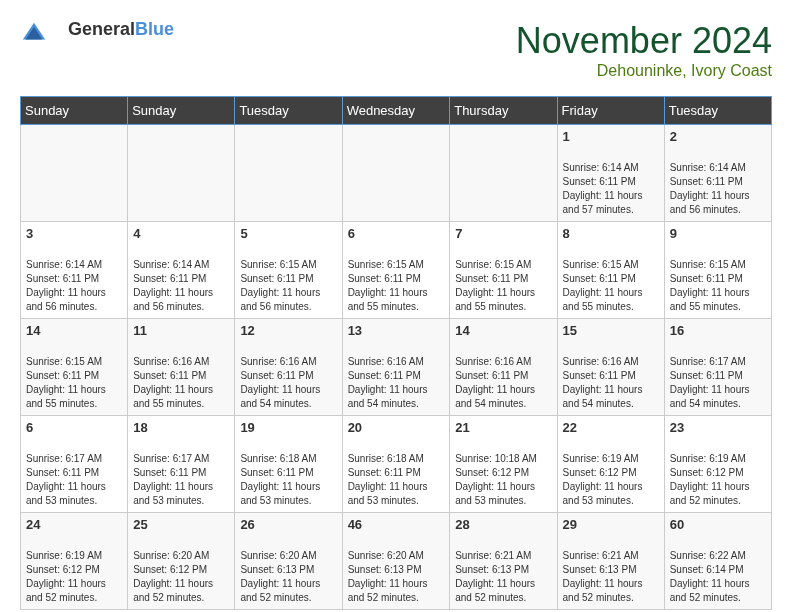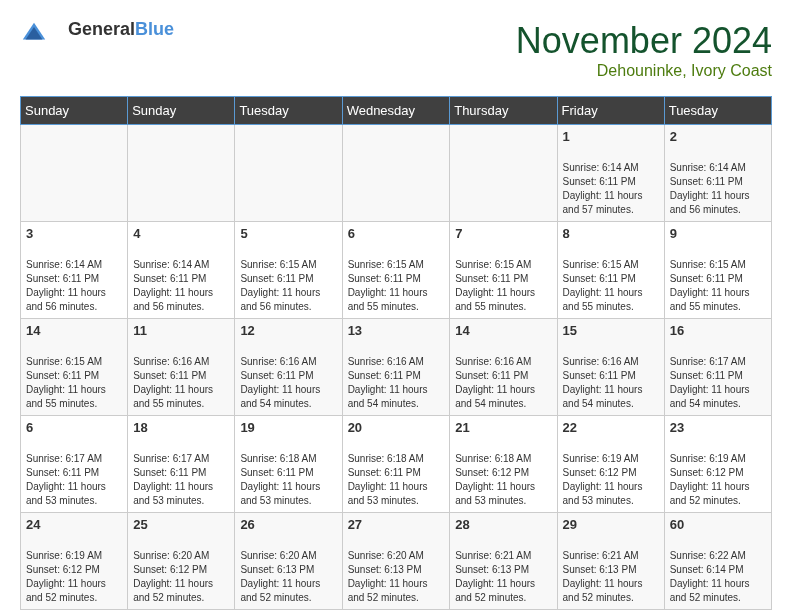--- a/index.html
+++ b/index.html
@@ -251,21 +251,21 @@
 Daylight: 11 hours and 53 minutes.</div>
         </td>
         <td>
           <span class="day-num">20</span>
           <div class="day-info">Sunrise: 6:18 AM
 Sunset: 6:11 PM
 Daylight: 11 hours and 53 minutes.</div>
         </td>
         <td>
           <span class="day-num">21</span>
-          <div class="day-info">Sunrise: 6:18 AM
+          <div class="day-info">Sunrise: 10:18 AM
 Sunset: 6:12 PM
 Daylight: 11 hours and 53 minutes.</div>
         </td>
         <td>
           <span class="day-num">22</span>
           <div class="day-info">Sunrise: 6:19 AM
 Sunset: 6:12 PM
 Daylight: 11 hours and 53 minutes.</div>
         </td>
         <td>
@@ -288,21 +288,21 @@
 Sunset: 6:12 PM
 Daylight: 11 hours and 52 minutes.</div>
         </td>
         <td>
           <span class="day-num">26</span>
           <div class="day-info">Sunrise: 6:20 AM
 Sunset: 6:13 PM
 Daylight: 11 hours and 52 minutes.</div>
         </td>
         <td>
-          <span class="day-num">27</span>
+          <span class="day-num">46</span>
           <div class="day-info">Sunrise: 6:20 AM
 Sunset: 6:13 PM
 Daylight: 11 hours and 52 minutes.</div>
         </td>
         <td>
           <span class="day-num">28</span>
           <div class="day-info">Sunrise: 6:21 AM
 Sunset: 6:13 PM
 Daylight: 11 hours and 52 minutes.</div>
         </td>

